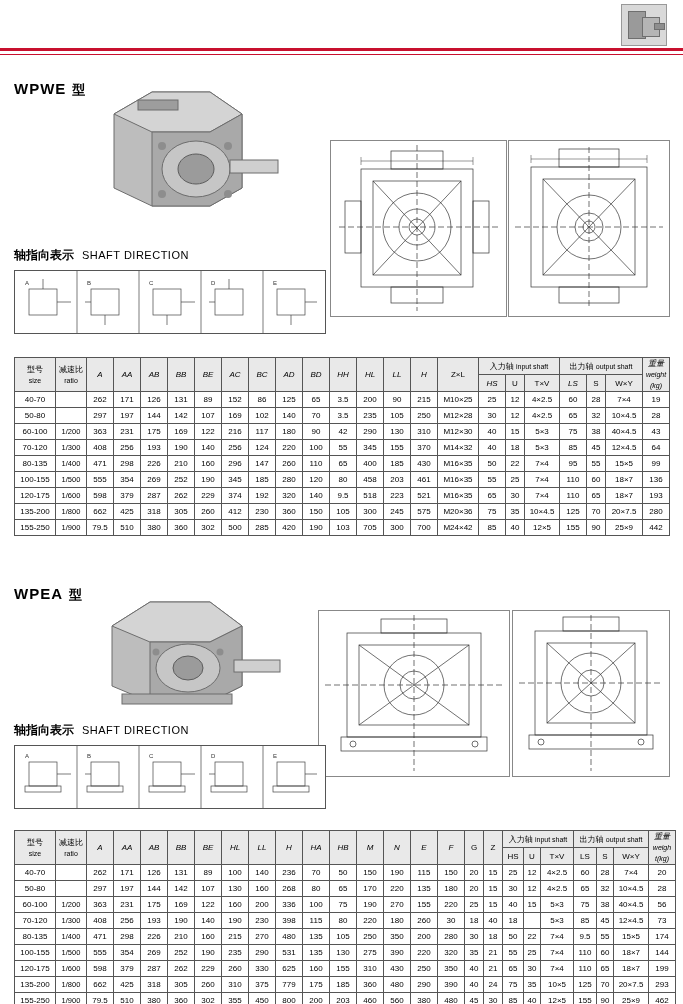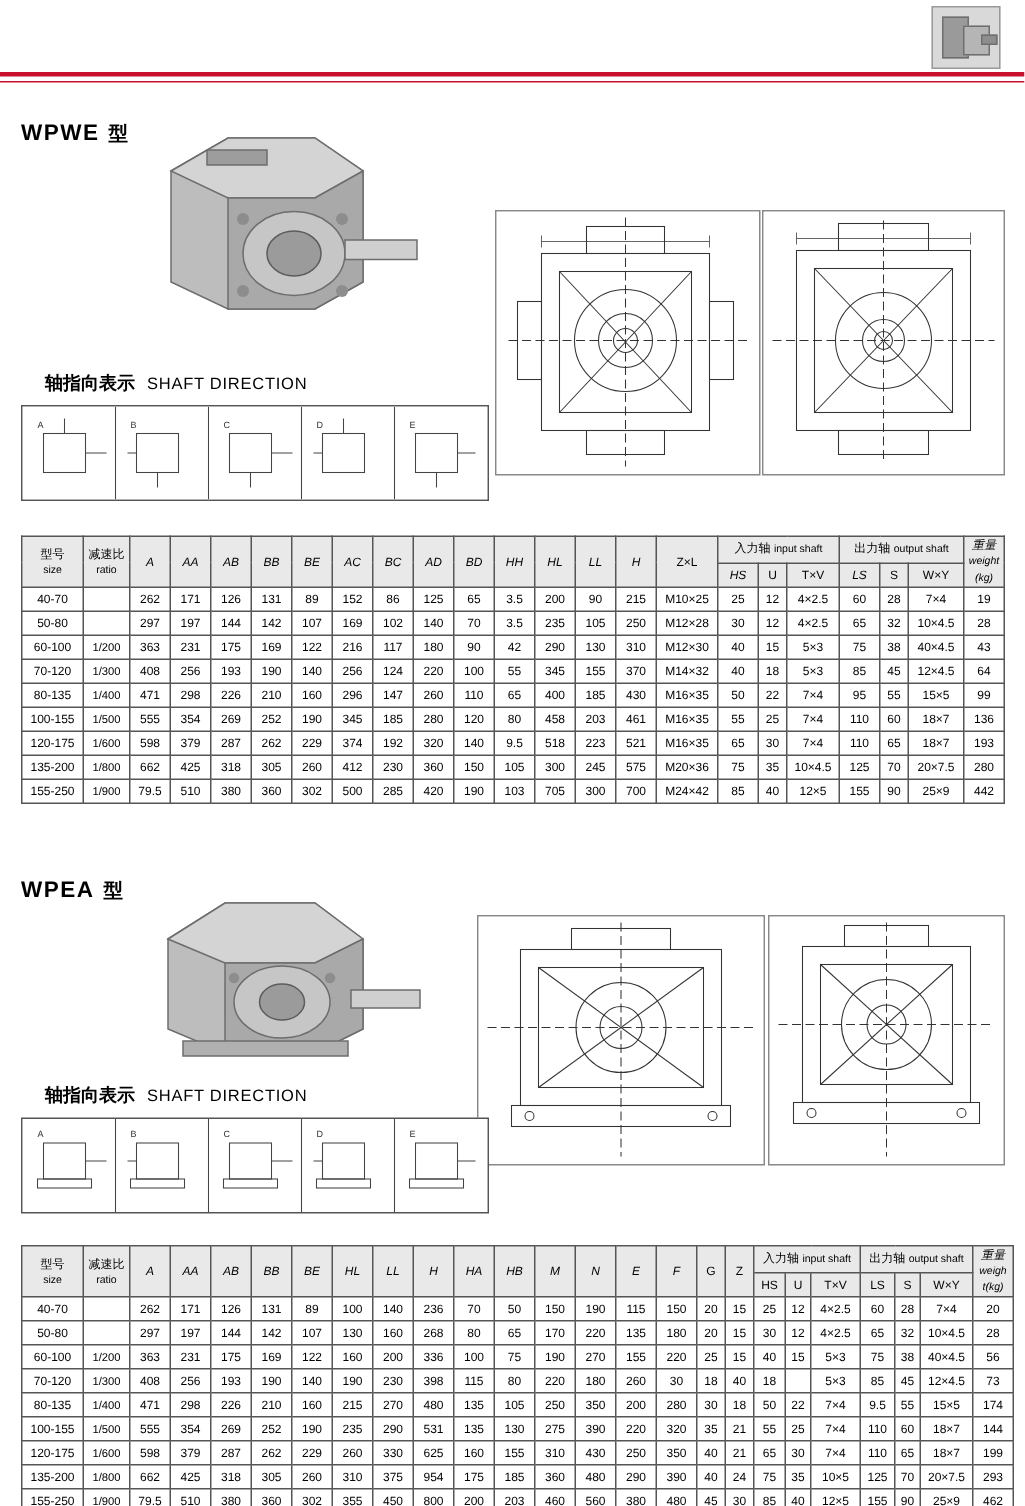--- a/index.html
+++ b/index.html
@@ -23,21 +23,21 @@
     background:#d9d9d9;border:1px solid #999;
   }
   .corner-logo .g1{position:absolute;left:6px;top:6px;width:16px;height:26px;background:#9a9a9a;border:1px solid #6f6f6f;}
   .corner-logo .g2{position:absolute;left:20px;top:12px;width:16px;height:18px;background:#b5b5b5;border:1px solid #6f6f6f;}
   .corner-logo .g3{position:absolute;left:32px;top:18px;width:9px;height:5px;background:#8e8e8e;border:1px solid #6f6f6f;}
 
   
   .sec-title{position:absolute;font-size:15px;font-weight:bold;letter-spacing:1px;}
   .sec-title .suffix{font-weight:bold;font-size:13px;margin-left:6px;}
 
-  .shaft-title{position:absolute;font-size:12px;font-weight:bold;margin-left:16px;}
+  .shaft-title{position:absolute;font-size:12px;font-weight:bold;}
   .shaft-title .en{font-weight:normal;font-size:11px;margin-left:8px;letter-spacing:0.5px;}
 
   
   .photo{position:absolute;}
 
   
   .drawing{
     position:absolute;
     border:1px solid #888;
     background:#fff;
@@ -836,21 +836,21 @@
         <tr>
           <td>135-200</td>
           <td class="ratio-cell">1/800</td>
           <td>662</td>
           <td>425</td>
           <td>318</td>
           <td>305</td>
           <td>260</td>
           <td>310</td>
           <td>375</td>
-          <td>954</td>
+          <td>779</td>
           <td>175</td>
           <td>185</td>
           <td>360</td>
           <td>480</td>
           <td>290</td>
           <td>390</td>
           <td>40</td>
           <td>24</td>
           <td>75</td>
           <td>35</td>

